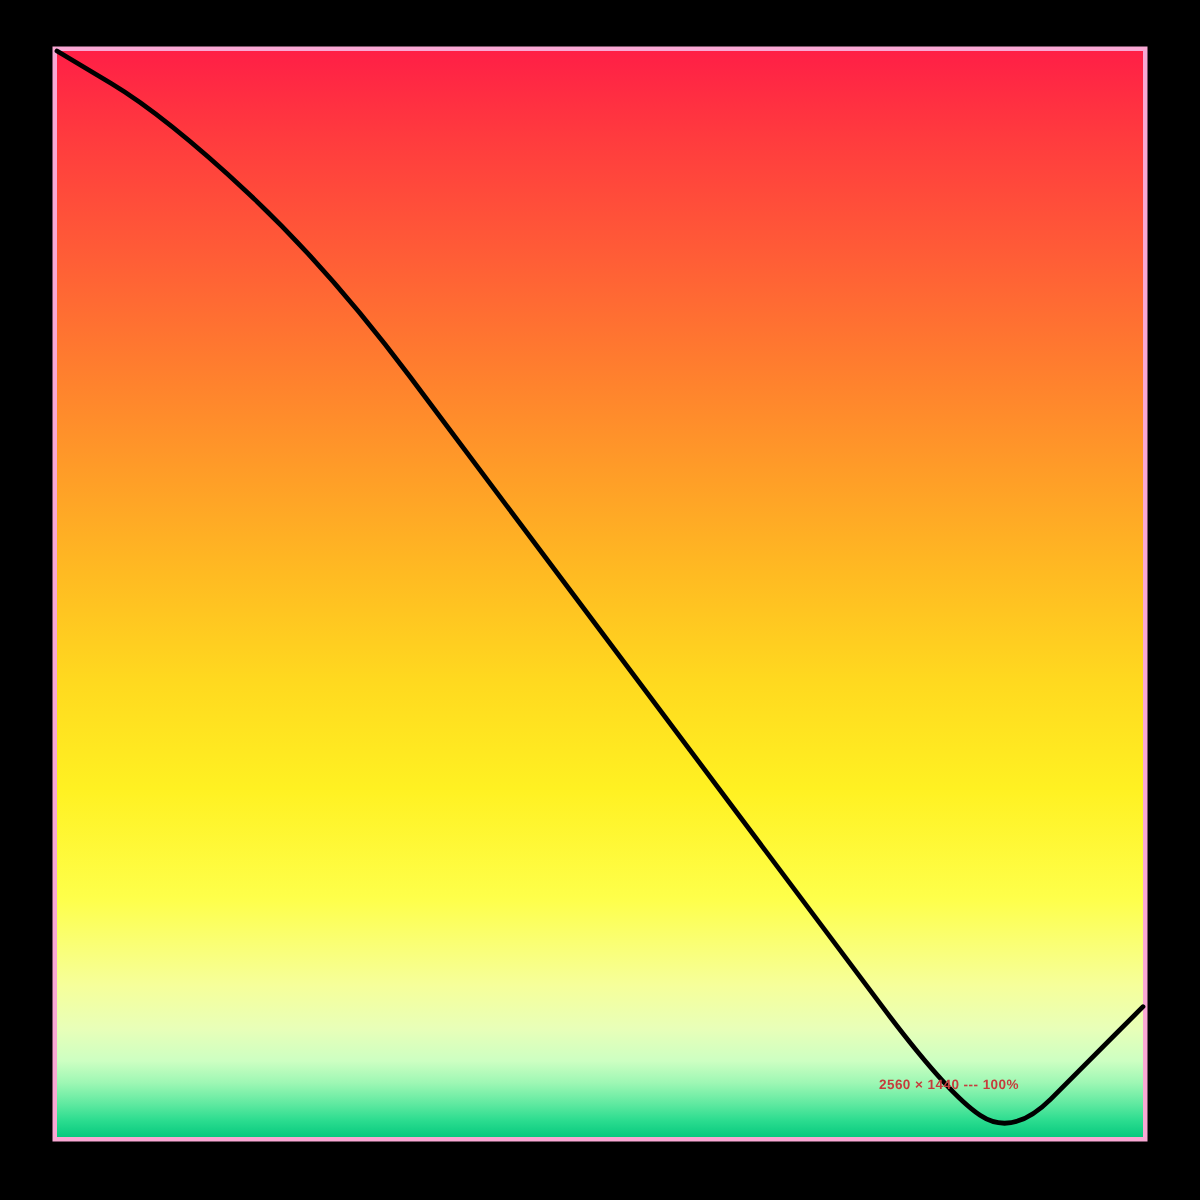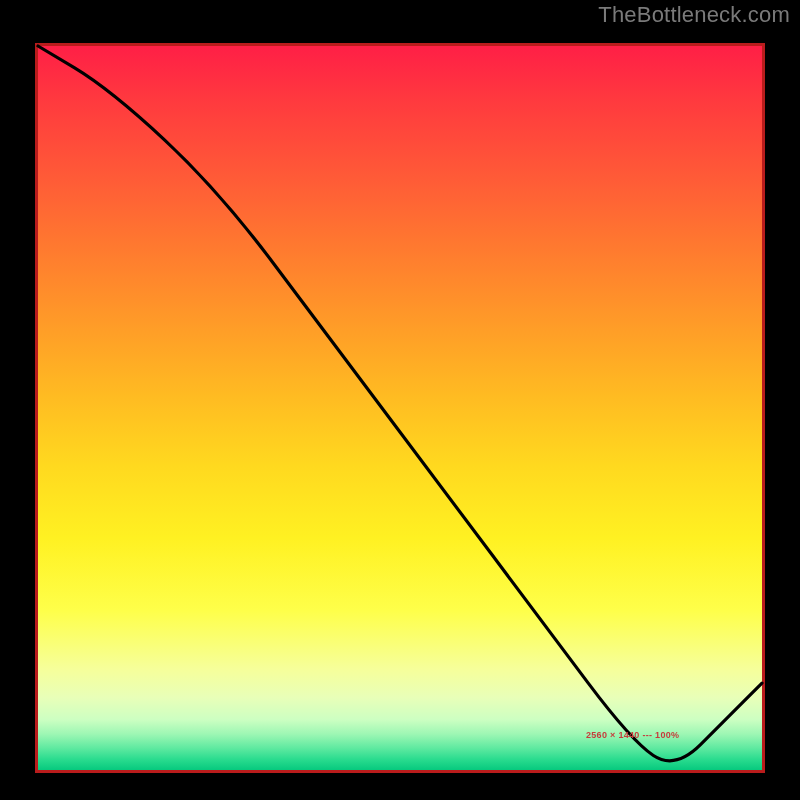--- a/index.html
+++ b/index.html
@@ -22,25 +22,25 @@
     right: 10px;
     color: #7a7a7a;
     font-size: 22px;
     font-weight: 500;
     letter-spacing: 0.2px;
     user-select: none;
   }
   .plot-frame {
     position: absolute;
     left: 35px;
-    top: 43px;
+    top: 31px;
     width: 730px;
     height: 730px;
     box-sizing: border-box;
-    border: 3px solid #b91c1c;
+    border: 3px solid #f9a8d4;
   }
   .gradient {
     position: absolute;
     inset: 0;
     background: linear-gradient(
       to bottom,
       #ff1f46 0%,
       #ff3b3e 8%,
       #ff5a37 18%,
       #ff7a2f 28%,
@@ -75,21 +75,20 @@
     letter-spacing: 0.3px;
     white-space: nowrap;
     user-select: none;
   }
 </style>
 </head>
 <body>
 
 <div class="container">
 
-  <div class="watermark">TheBottleneck.com</div>
 
   <div class="plot-frame">
     <div class="gradient"></div>
 
     <svg class="curve" viewBox="0 0 730 730" preserveAspectRatio="none">
       <path id="curve-path" fill="none" stroke-width="3.2" stroke-linejoin="round" stroke-linecap="round" stroke="#000000" d="M 0.0 0.0 Q 0.0 0.0 36.5 21.9 Q 73.0 43.8 127.8 94.9 Q 182.5 146.0 237.3 219.0 Q 292.0 292.0 346.8 365.0 Q 401.5 438.0 456.3 511.0 Q 511.0 584.0 554.8 642.4 Q 598.6 700.8 620.5 715.4 Q 642.4 730.0 668.0 704.5 Q 693.5 678.9 711.8 660.6 T 730.0 642.4"></path>
     </svg>
 
     <div class="marker-label">2560 × 1440 --- 100%</div>
   </div>

